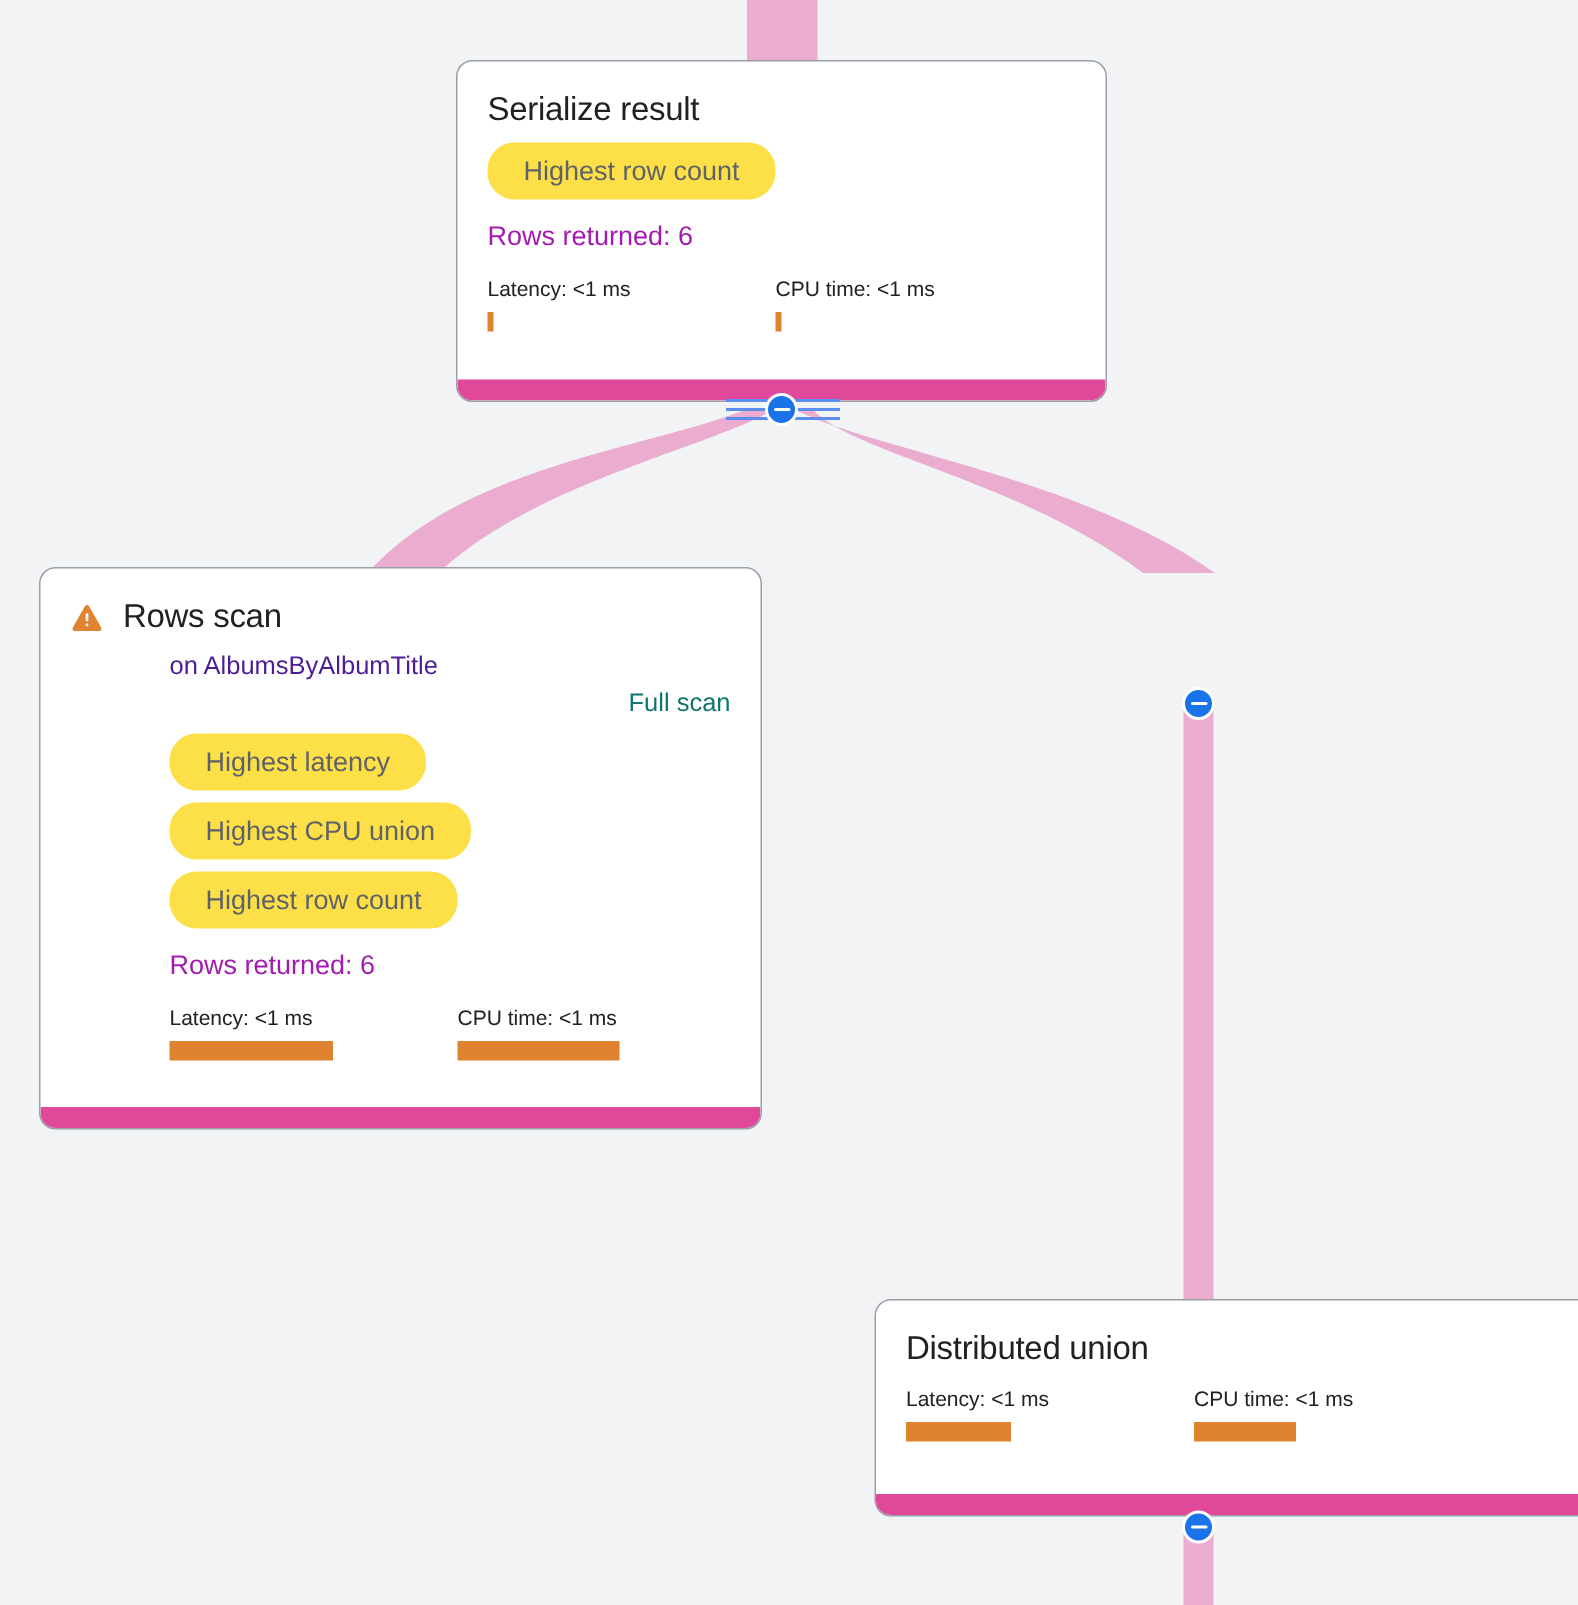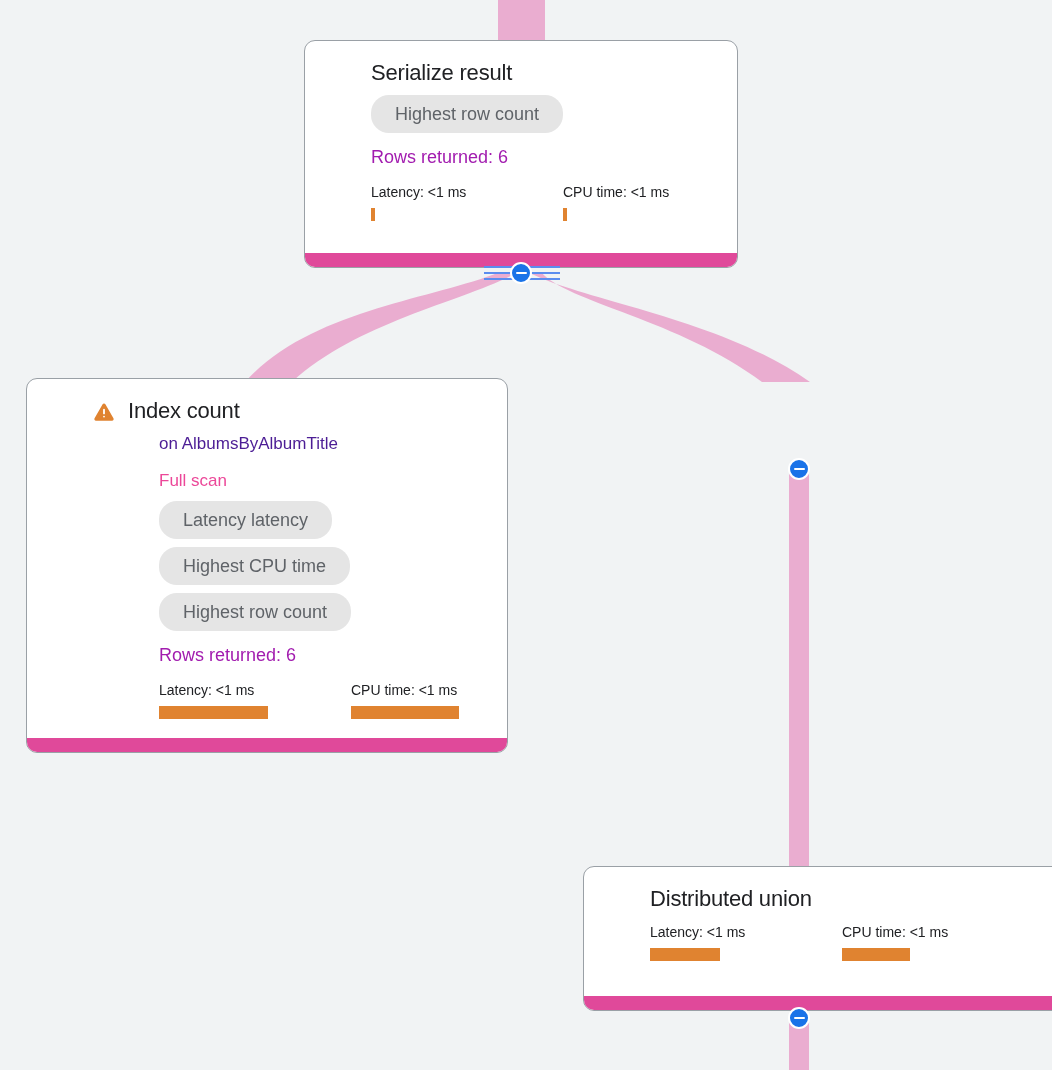--- a/index.html
+++ b/index.html
@@ -31,21 +31,20 @@
   }
 
   
   .node {
     position: absolute;
     background: #ffffff;
     border: 1px solid #9aa0a6;
     border-radius: 11px;
     box-sizing: border-box;
     overflow: hidden;
-    padding-left: 46px;
   }
   .node-body {
     padding: 18px 20px 10px 20px;
   }
   .node-title-row {
     display: flex;
     align-items: flex-start;
     gap: 13px;
   }
   .warn-icon {
@@ -62,29 +61,30 @@
     font-weight: 400;
     letter-spacing: -0.2px;
   }
   .node-sub {
     font-size: 17px;
     line-height: 25px;
     color: #4c1d95;
     margin-top: 6px;
   }
   .node-sub.muted {
-    color: #ec4899;
-    margin-top: 12px;
+    color: #0f766e;
+    margin-top: 0;
+    text-align: right;
   }
   .chips {
     margin-top: 8px;
   }
   .chip {
     display: inline-block;
-    background: #e5e5e5;
+    background: #fde047;
     color: #5f6368;
     font-size: 18px;
     line-height: 22px;
     padding: 8px 24px;
     border-radius: 18px;
     margin-bottom: 8px;
     white-space: nowrap;
   }
   .rows-returned {
     font-size: 18px;
@@ -215,28 +215,28 @@
   <div class="toggle" style="left:510px; top:262px;"></div>
 
   <div class="node" style="left:26px; top:378px; width:482px; height:375px;">
     <div class="node-body">
       <div class="node-title-row">
         <svg class="warn-icon" viewBox="0 0 24 24">
           <path d="M12 2.6c-.62 0-1.2.33-1.51.87L1.7 18.9c-.31.54-.31 1.2 0 1.74.31.54.89.87 1.51.87h17.58c.62 0 1.2-.33 1.51-.87.31-.54.31-1.2 0-1.74L13.51 3.47A1.74 1.74 0 0 0 12 2.6z" fill="#e08330"></path>
           <rect x="11" y="8.5" width="2" height="6" rx="1" fill="#ffffff"></rect>
           <rect x="11" y="16" width="2" height="2" rx="1" fill="#ffffff"></rect>
         </svg>
-        <div class="node-title">Index count</div>
+        <div class="node-title">Rows scan</div>
       </div>
       <div style="padding-left:66px;">
         <div class="node-sub">on AlbumsByAlbumTitle</div>
         <div class="node-sub muted">Full scan</div>
         <div class="chips">
-          <span class="chip">Latency latency</span><br>
-          <span class="chip">Highest CPU time</span><br>
+          <span class="chip">Highest latency</span><br>
+          <span class="chip">Highest CPU union</span><br>
           <span class="chip">Highest row count</span>
         </div>
         <div class="rows-returned">Rows returned: 6</div>
         <div class="metrics">
           <div class="metric" style="width:192px;">
             <div class="metric-label">Latency: &lt;1 ms</div>
             <div class="metric-bar" style="width:109px;"></div>
           </div>
           <div class="metric">
             <div class="metric-label">CPU time: &lt;1 ms</div>

